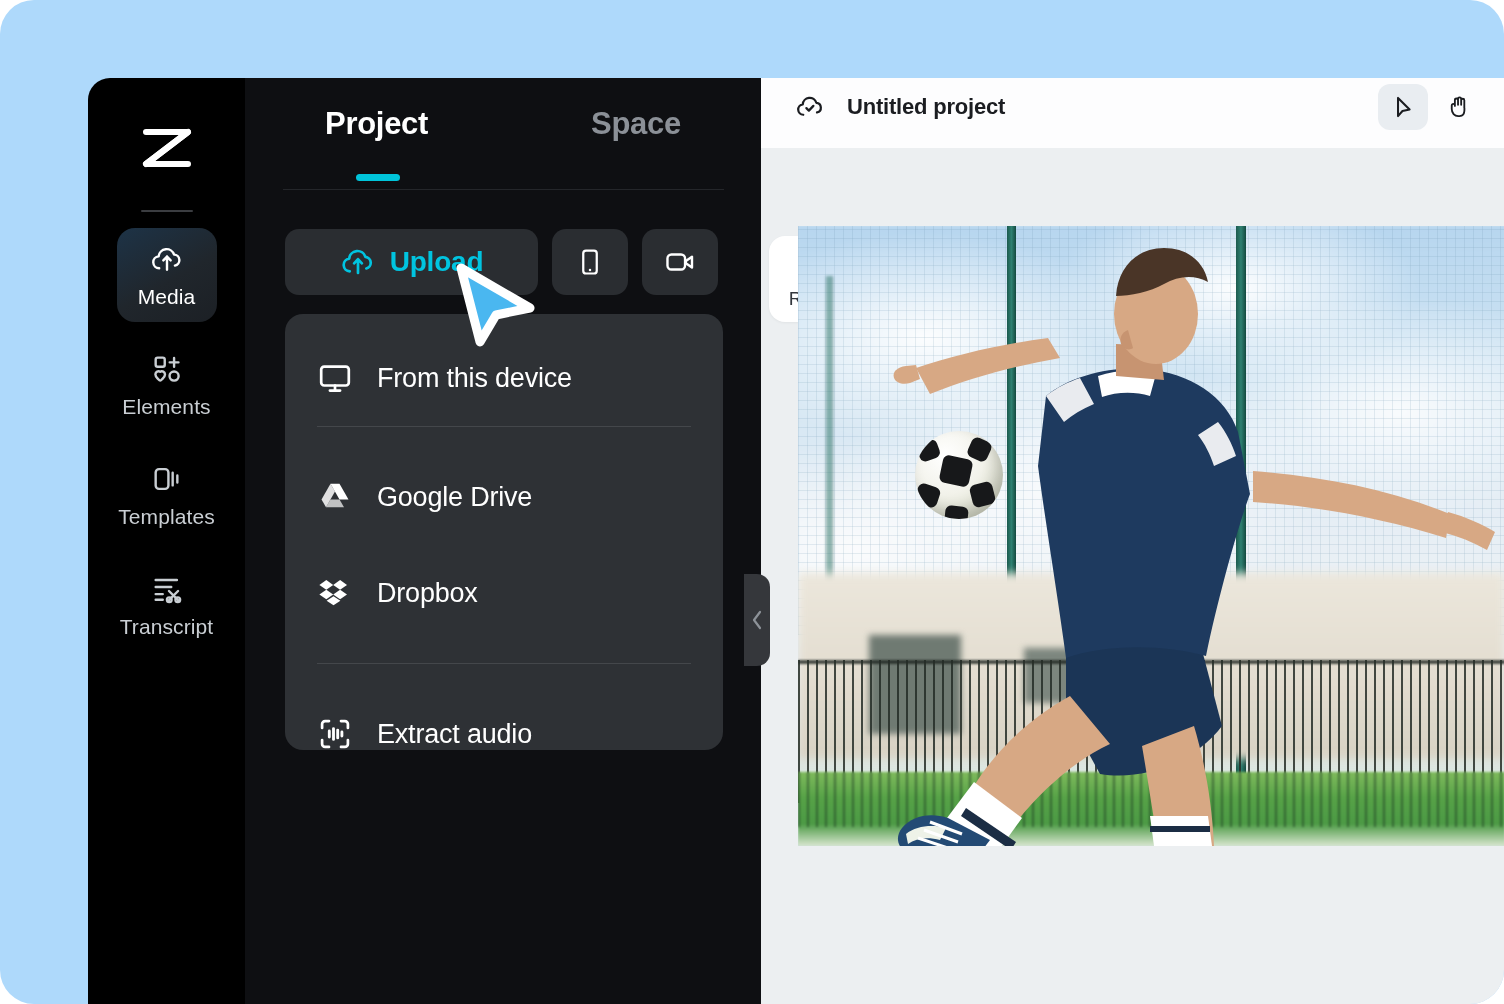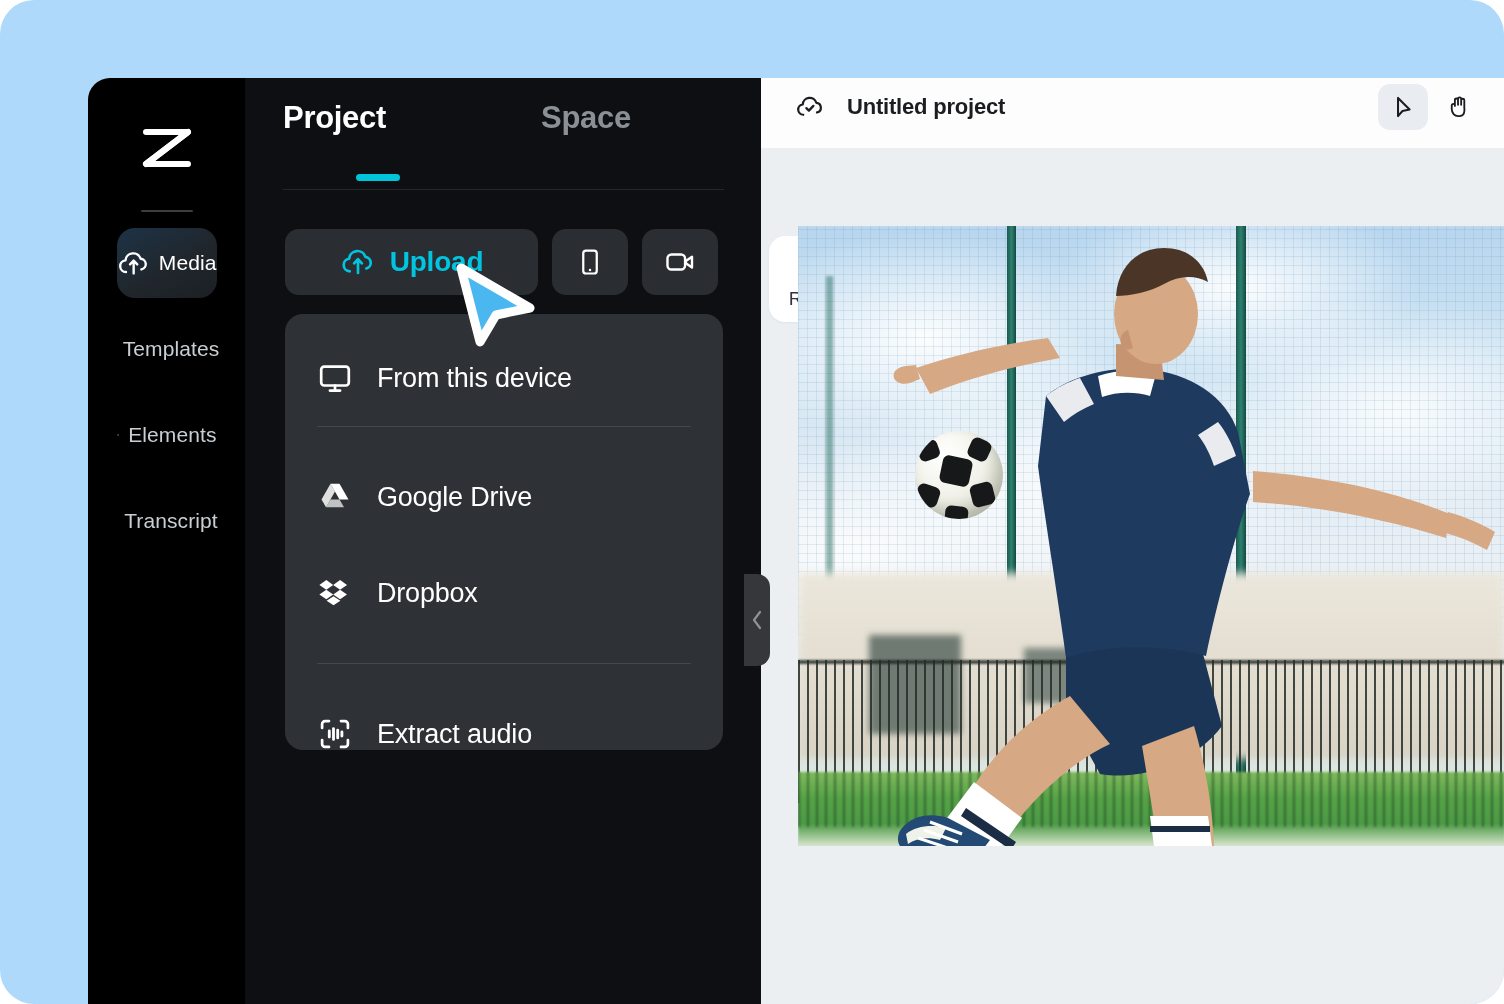--- a/index.html
+++ b/index.html
@@ -41,25 +41,25 @@
     display: flex; justify-content: center;
     margin-top: 22px;
   }
   #rail-divider {
     width: 52px; height: 2px;
     background: #3b3d41;
     margin: 38px auto 0 auto;
     border-radius: 2px;
   }
   .rail-item {
-    width: 100px; height: 70px;
+    width: 100px; height: 94px;
     margin: 0 auto;
     margin-top: 16px;
     border-radius: 18px;
-    display: flex; flex-direction: row;
+    display: flex; flex-direction: column;
     align-items: center; justify-content: center;
     gap: 9px;
     cursor: pointer;
   }
   .rail-item.active {
     background: linear-gradient(150deg, #1d3347 0%, #20262c 55%, #1c2025 100%);
   }
   .rail-label {
     font-size: 21px;
     color: #c9ced3;
@@ -70,22 +70,23 @@
 
   
   #panel {
     position: relative;
     width: 516px;
     flex: 0 0 516px;
     background: #0e0f12;
   }
   #tabs {
     display: flex;
-    gap: 0;
-    padding: 22px 38px 0 38px;
+    gap: 8px;
+    padding: 28px 38px 0 38px;
+    justify-content: center;
   }
   .tab {
     font-size: 31px;
     font-weight: bold;
     cursor: pointer;
     letter-spacing: -.3px;
   }
   #tab-project { color: #ffffff; width: 258px; }
   #tab-space { color: #8b9097; }
   #tab-underline {
@@ -343,34 +344,34 @@
       <div class="rail-item active">
         <svg class="rail-icon" viewBox="0 0 24 24">
           <path d="M6.5 18.5a4.2 4.2 0 0 1-.4-8.38 5.6 5.6 0 0 1 10.9-1.2 3.9 3.9 0 0 1 .6 7.72" fill="none" stroke="#fff" stroke-width="1.7" stroke-linecap="round" stroke-linejoin="round"></path>
           <path d="M12 19.5V10.8M12 10.3l-2.6 2.7M12 10.3l2.6 2.7" fill="none" stroke="#fff" stroke-width="1.7" stroke-linecap="round" stroke-linejoin="round"></path>
         </svg>
         <span class="rail-label">Media</span>
       </div>
 
       <div class="rail-item">
         <svg class="rail-icon" viewBox="0 0 24 24">
-          <rect x="4" y="5" width="9" height="14" rx="2.4" fill="none" stroke="#c9ced3" stroke-width="1.7"></rect>
-          <path d="M16 7.5v9M19.3 9.5v5" fill="none" stroke="#c9ced3" stroke-width="1.7" stroke-linecap="round"></path>
-        </svg>
-        <span class="rail-label">Templates</span>
-      </div>
-
-      <div class="rail-item">
-        <svg class="rail-icon" viewBox="0 0 24 24">
           <rect x="4" y="4" width="6.4" height="6.4" rx="1.4" fill="none" stroke="#c9ced3" stroke-width="1.7"></rect>
           <path d="M17 4.2v6.2M13.9 7.3h6.2" stroke="#c9ced3" stroke-width="1.7" stroke-linecap="round"></path>
           <path d="M7.2 20.2c-.2 0-3.4-2.2-3.4-4.5a2.2 2.2 0 0 1 3.4-1.7 2.2 2.2 0 0 1 3.4 1.7c0 2.3-3.2 4.5-3.4 4.5Z" fill="none" stroke="#c9ced3" stroke-width="1.7" stroke-linejoin="round"></path>
           <circle cx="17" cy="17" r="3.2" fill="none" stroke="#c9ced3" stroke-width="1.7"></circle>
         </svg>
         <span class="rail-label">Elements</span>
+      </div>
+
+      <div class="rail-item">
+        <svg class="rail-icon" viewBox="0 0 24 24">
+          <rect x="4" y="5" width="9" height="14" rx="2.4" fill="none" stroke="#c9ced3" stroke-width="1.7"></rect>
+          <path d="M16 7.5v9M19.3 9.5v5" fill="none" stroke="#c9ced3" stroke-width="1.7" stroke-linecap="round"></path>
+        </svg>
+        <span class="rail-label">Templates</span>
       </div>
 
 
 
       <div class="rail-item">
         <svg class="rail-icon" viewBox="0 0 24 24">
           <path d="M4 5.6h15M4 10.6h11M4 15.6h5M4 19.6h5" stroke="#c9ced3" stroke-width="1.7" stroke-linecap="round"></path>
           <path d="M13.4 13.4l6.4 6.4M19.8 13.4l-6.4 6.4" stroke="#c9ced3" stroke-width="1.7" stroke-linecap="round"></path>
           <circle cx="13.6" cy="19.6" r="1.7" fill="none" stroke="#c9ced3" stroke-width="1.6"></circle>
           <circle cx="19.6" cy="19.6" r="1.7" fill="none" stroke="#c9ced3" stroke-width="1.6"></circle>

